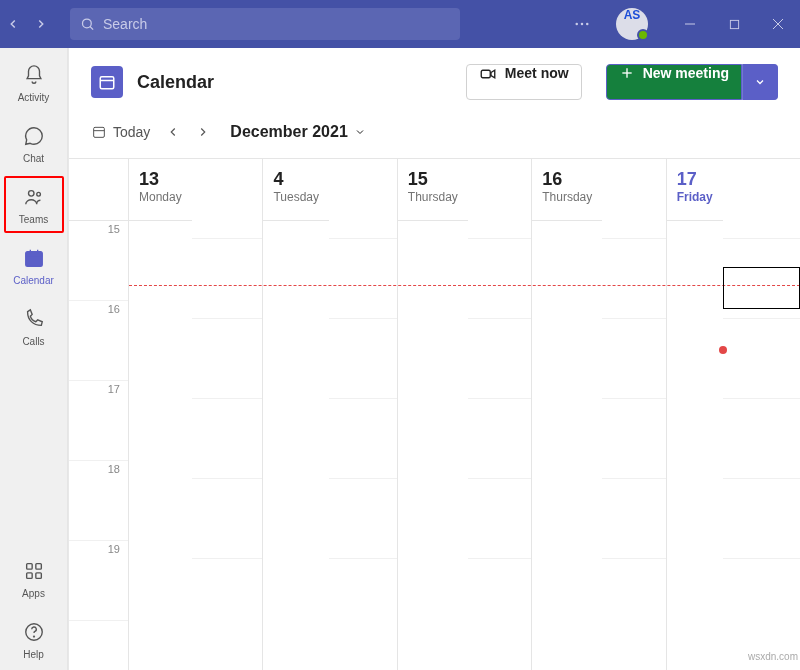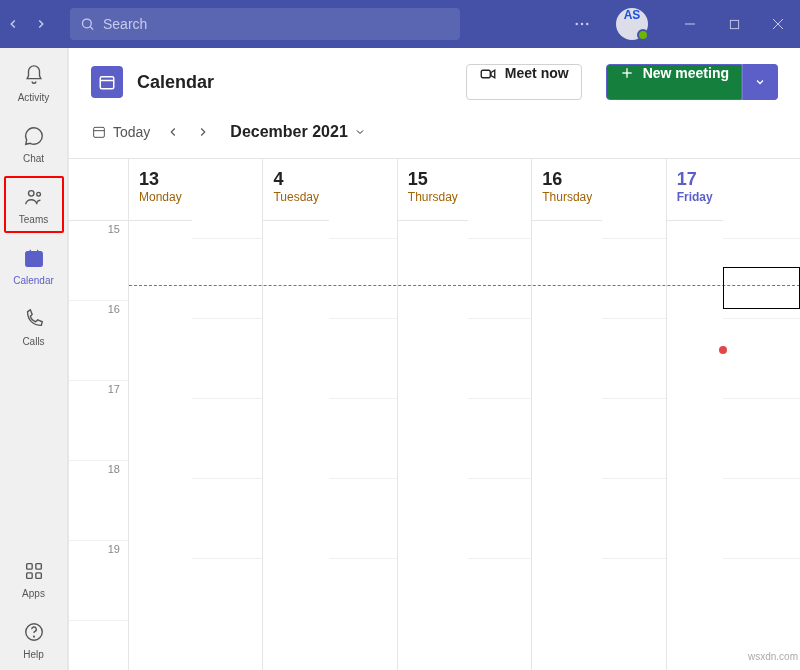--- a/index.html
+++ b/index.html
@@ -50,21 +50,21 @@
   
   .cal-wrapper { flex: 1; display: flex; border-top: 1px solid #e5e5e5; }
   .time-col { width: 60px; border-right: 1px solid #e5e5e5; }
   .time-header { height: 62px; border-bottom: 1px solid #e5e5e5; }
   .time-slot { height: 80px; font-size: 11px; color: #888; text-align: right; padding: 2px 8px 0 0; border-bottom: 1px solid #f0f0f0;}
   .days { flex: 1; display: flex; }
   .day-col { flex: 1; border-right: 1px solid #e5e5e5; display: flex; flex-direction: row; position: relative;}
   .day-col:last-child { border-right:none; }
   .day-header { height: 62px; padding: 10px 10px; border-bottom: 1px solid #e5e5e5; cursor: pointer;}
   .day-num { font-size: 18px; font-weight: 600; color: #222; }
-  .day-name { font-size: 12px; color: #a16207; }
+  .day-name { font-size: 12px; color: #737373; }
   .day-col.today .day-num, .day-col.today .day-name { color: #5b5fc7; font-weight: 700; }
   .day-body { flex: 1; position: relative; }
   .hour-line { height: 80px; border-bottom: 1px solid #f0f0f0; }
   .now-indicator { position: absolute; top: 126px; left: 60px; right: 0; height: 0; border-top: 1px dashed #e34747; pointer-events: none;}
   .now-dot { position: absolute; top: 187px; left: -4px; width: 8px; height: 8px; background: #e34747; border-radius: 50%;}
   .current-cell { position: absolute; top: 108px; left: 0; right: 0; height: 42px; border: 1px solid #000; }
   .watermark { position: absolute; bottom: 8px; right: 2px; font-size: 10px; color: #aaa; }
 </style>
 </head>
 <body>

